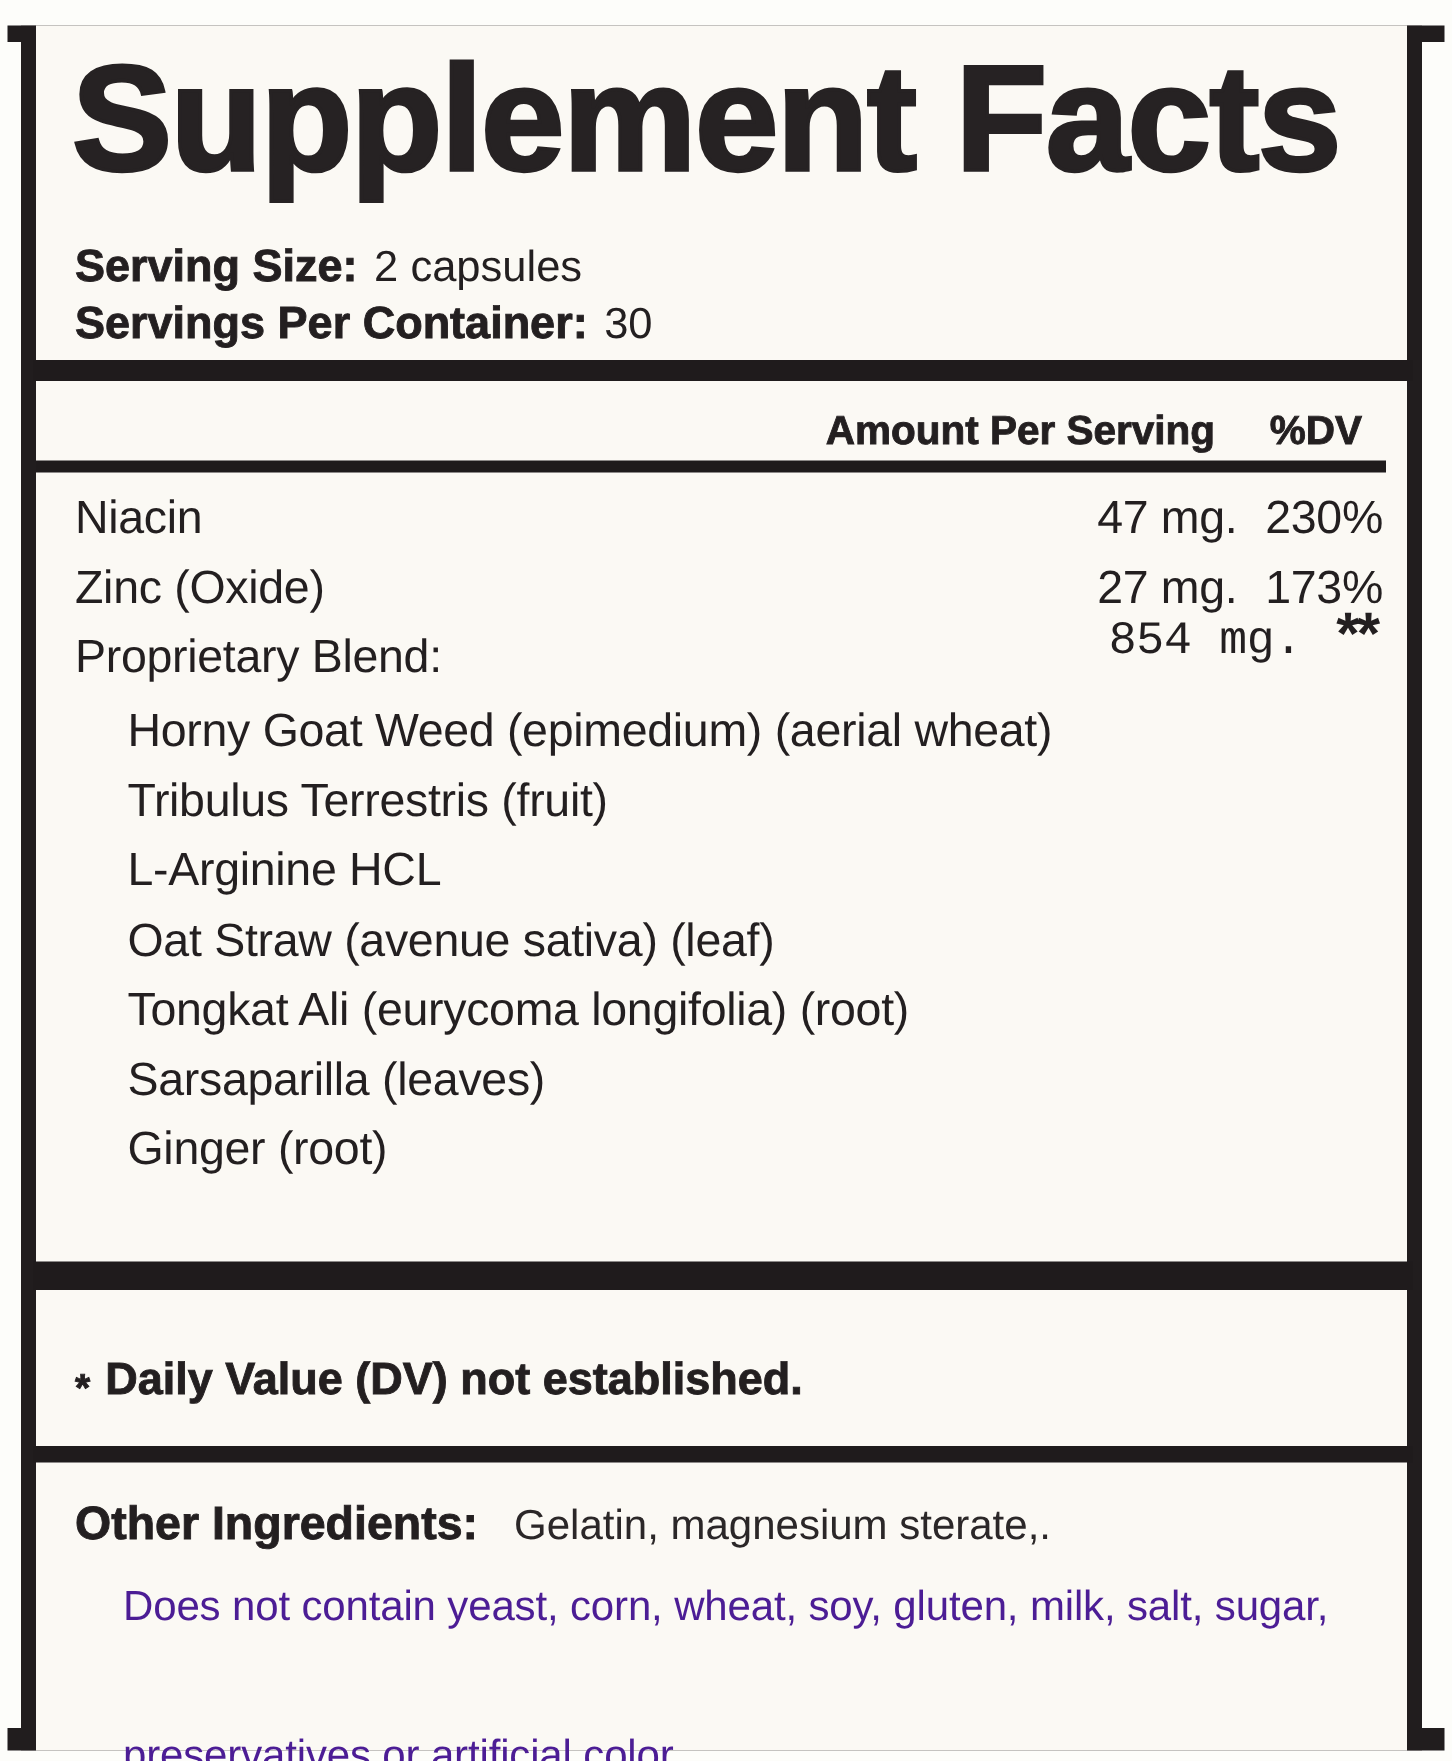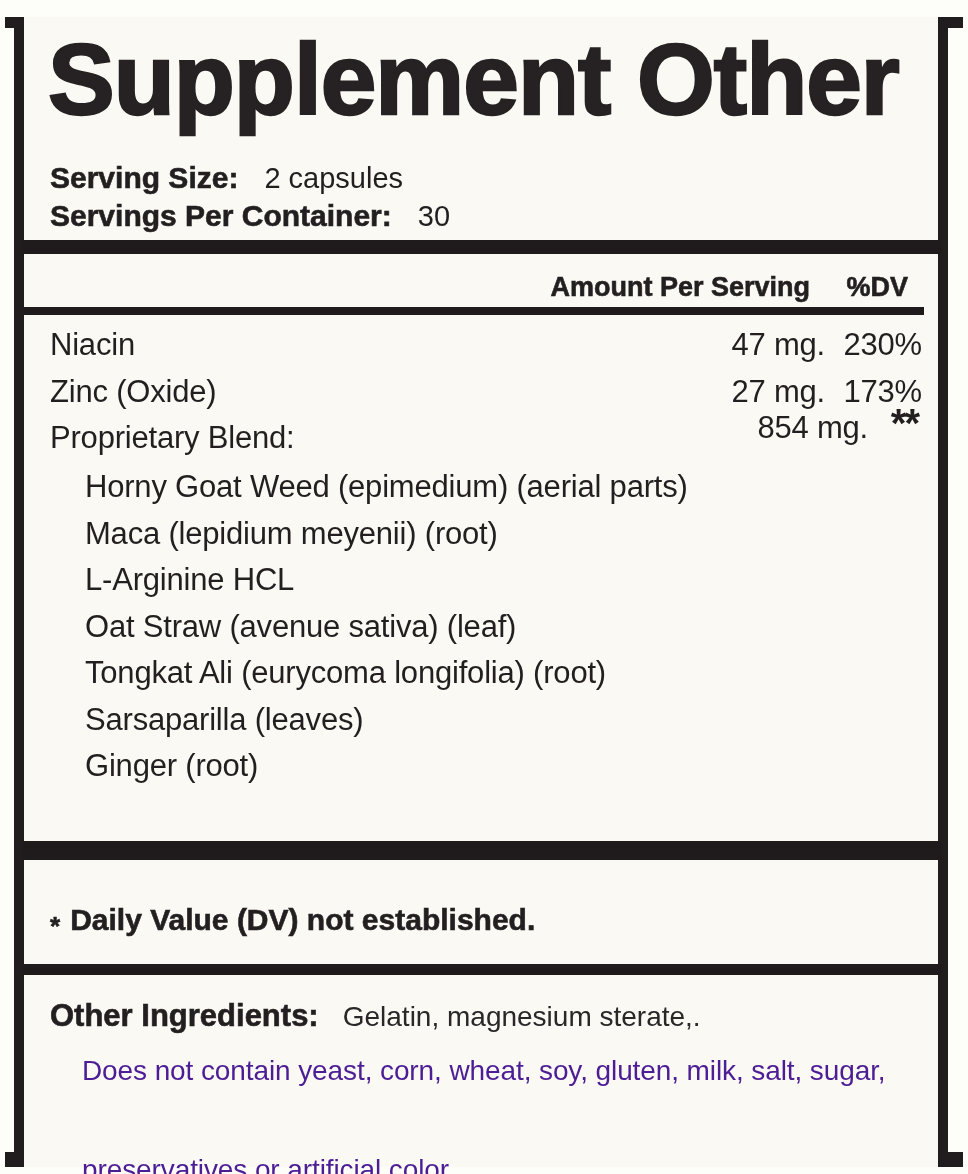--- a/index.html
+++ b/index.html
@@ -13,41 +13,41 @@
                 border-left:10px solid #211d1e; border-right:10px solid #211d1e; background:#fbf9f4; }
 
   .inner { position:absolute; left:24px; top:27px; width:914px; height:1125px; }
 
   .title { position:absolute; left:24px; top:2px; font-size:100px; font-weight:bold; line-height:1;
            letter-spacing:-1px; color:#262223; -webkit-text-stroke:2.4px #262223; white-space:nowrap; }
 
   .line  { position:absolute; left:26px; white-space:nowrap; line-height:1; }
   .b     { font-weight:bold; -webkit-text-stroke:0.6px #262223; }
   .sline { font-size:30px; }
-  .sline .val { font-weight:normal; -webkit-text-stroke:0; margin-left:26px; font-size:29px; }
+  .sline .val { font-weight:normal; -webkit-text-stroke:0; margin-left:11px; font-size:29px; }
 
   .rule      { position:absolute; background:#1f1b1c; }
   .rule-1    { left:-2px; right:-4px; top:213px; height:14px; }
   .rule-head { left:0; right:14px; top:280px; height:8px; }
   .rule-2    { left:-2px; right:-4px; top:814px; height:19px; }
   .rule-3    { left:-2px; right:-4px; top:937px; height:11px; }
 
   .thead { position:absolute; top:247px; left:0; right:0; height:30px; font-size:27px; font-weight:bold; line-height:1;padding-left:45px; }
   .th-amount { position:absolute; right:128px; -webkit-text-stroke:0.6px #262223; white-space:nowrap; }
   .th-dv     { position:absolute; right:30px;  -webkit-text-stroke:0.6px #262223; white-space:nowrap; }
 
   .nrow { position:absolute; left:0; right:0; height:36px; font-size:31px; line-height:1; letter-spacing:-0.2px; }
   .nrow .name   { position:absolute; left:26px; white-space:nowrap; }
   .nrow .amount { position:absolute; right:113px; white-space:nowrap; }
   .nrow .dv     { position:absolute; right:16px;  white-space:nowrap; }
   .row-niacin { top:302px; }
   .row-zinc   { top:349px; }
   .row-blend-label  { top:395px; }
   .row-blend-amount { top:385px; }
-  .row-blend-amount .amount { right:70px; }
+  .row-blend-amount .amount { right:70px;font-family:Liberation Mono, monospace; }
   .blend-stars { position:absolute; top:376px; right:20px; font-size:40px; line-height:1; letter-spacing:-2px; font-weight:bold; }
 
   .blend-list { position:absolute; left:61px; top:437px; list-style:none; font-size:31px; letter-spacing:-0.2px; }
   .blend-list li { line-height:46.5px; white-space:nowrap; }
 
   .footnote { position:absolute; left:26px; top:878px; font-size:30px; line-height:1; white-space:nowrap; }
   .footnote .star { display:inline-block; font-size:26px; transform:translateY(5px); margin-right:10px; }
 
   .other { position:absolute; left:26px; top:973px; font-size:31px; line-height:1; white-space:nowrap; }
   .other .val { font-size:28px; font-weight:normal; -webkit-text-stroke:0; margin-left:24px; color:#2b2728; }
@@ -59,21 +59,21 @@
 </head>
 <body>
 
 <div class="page">
   <div class="bar-top"></div>
   <div class="bar-bottom"></div>
   <div class="box"></div>
 
   <div class="inner">
 
-    <div class="title">Supplement Other</div>
+    <div class="title">Supplement Facts</div>
 
     <div class="line sline" style="top:136px">
       <span class="b">Serving Size:</span><span class="val">2 capsules</span>
     </div>
 
     <div class="line sline" style="top:174px">
       <span class="b">Servings Per Container:</span><span class="val">30</span>
     </div>
 
     <div class="rule rule-1"></div>
@@ -99,22 +99,22 @@
 
     <div class="nrow row-blend-label">
       <span class="name">Proprietary Blend:</span>
     </div>
     <div class="nrow row-blend-amount">
       <span class="amount">854 mg.</span>
     </div>
     <span class="blend-stars">**</span>
 
     <ul class="blend-list">
-      <li>Horny Goat Weed (epimedium) (aerial parts)</li>
-      <li>Maca (lepidium meyenii) (root)</li>
+      <li>Horny Goat Weed (epimedium) (aerial wheat)</li>
+      <li>Tribulus Terrestris (fruit)</li>
       <li>L-Arginine HCL</li>
       <li>Oat Straw (avenue sativa) (leaf)</li>
       <li>Tongkat Ali (eurycoma longifolia) (root)</li>
       <li>Sarsaparilla (leaves)</li>
       <li>Ginger (root)</li>
     </ul>
 
     <div class="rule rule-2"></div>
 
     <div class="footnote b">

